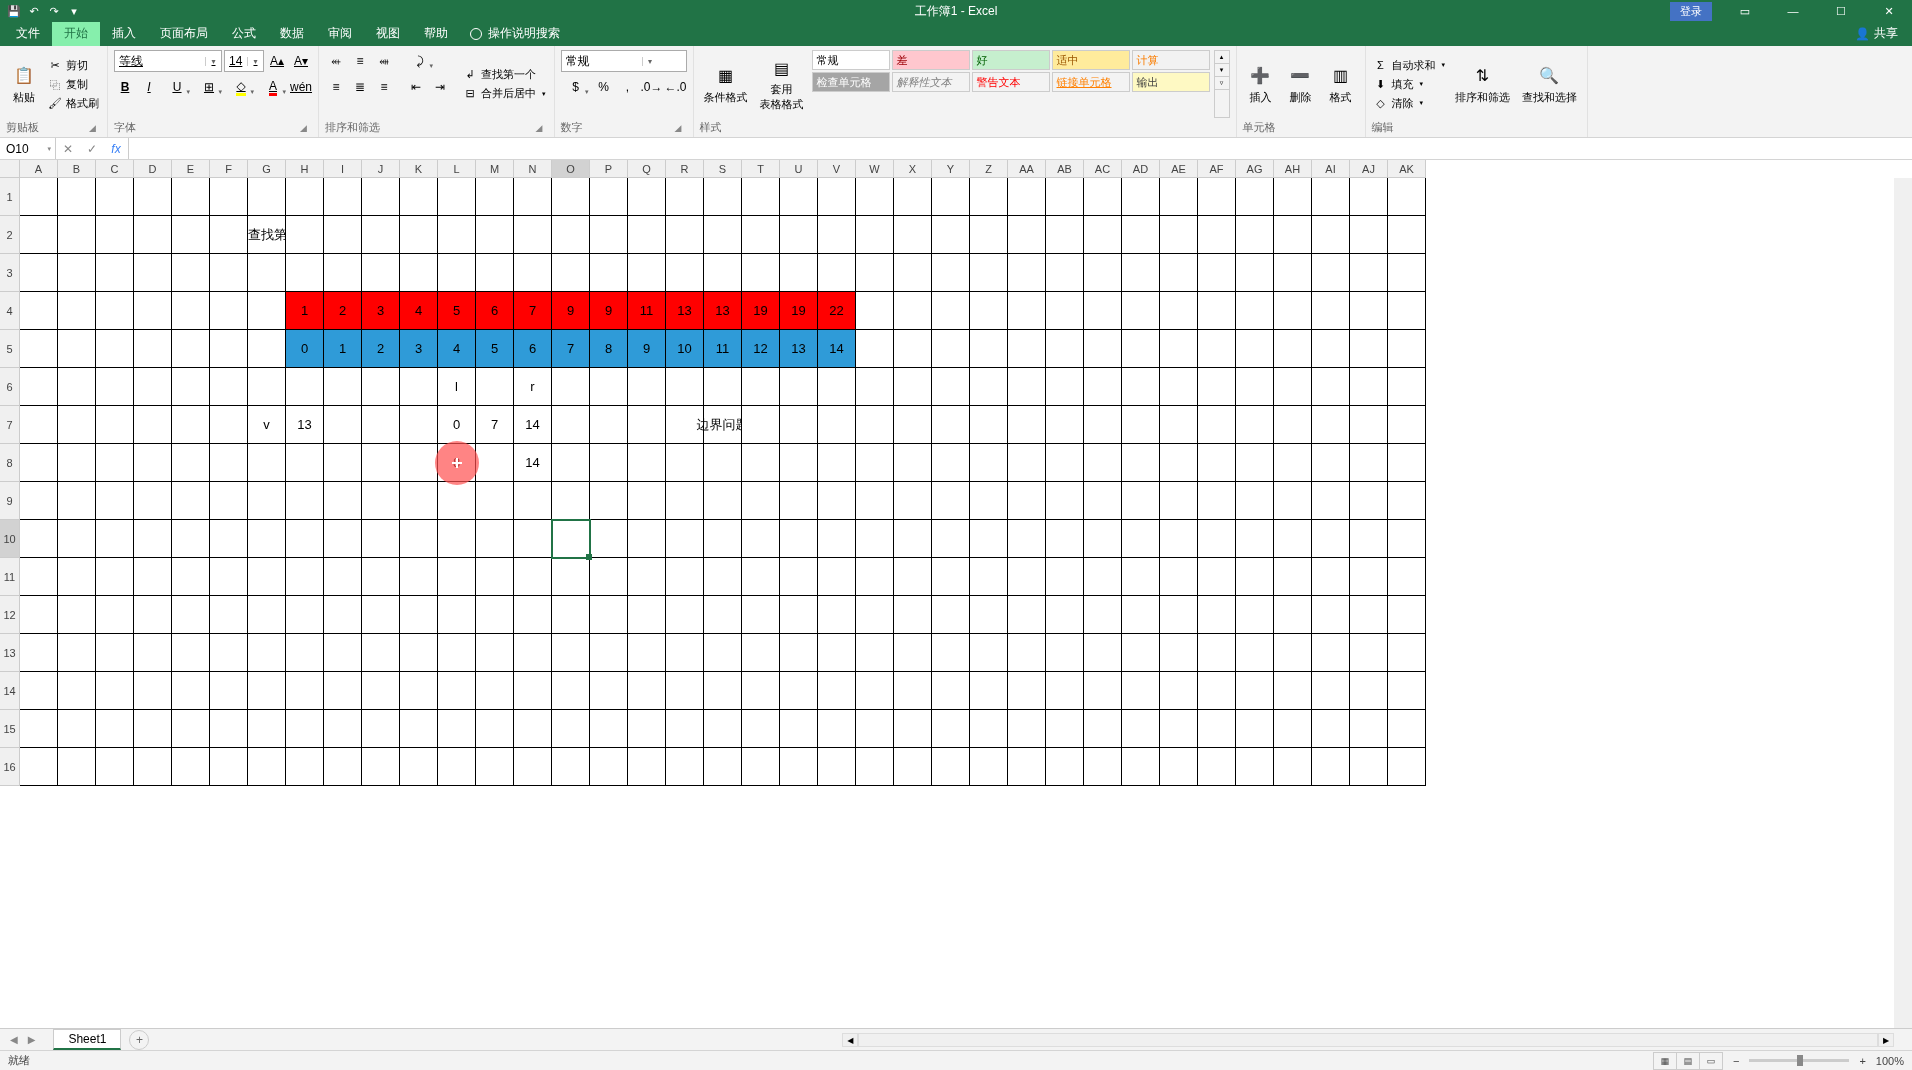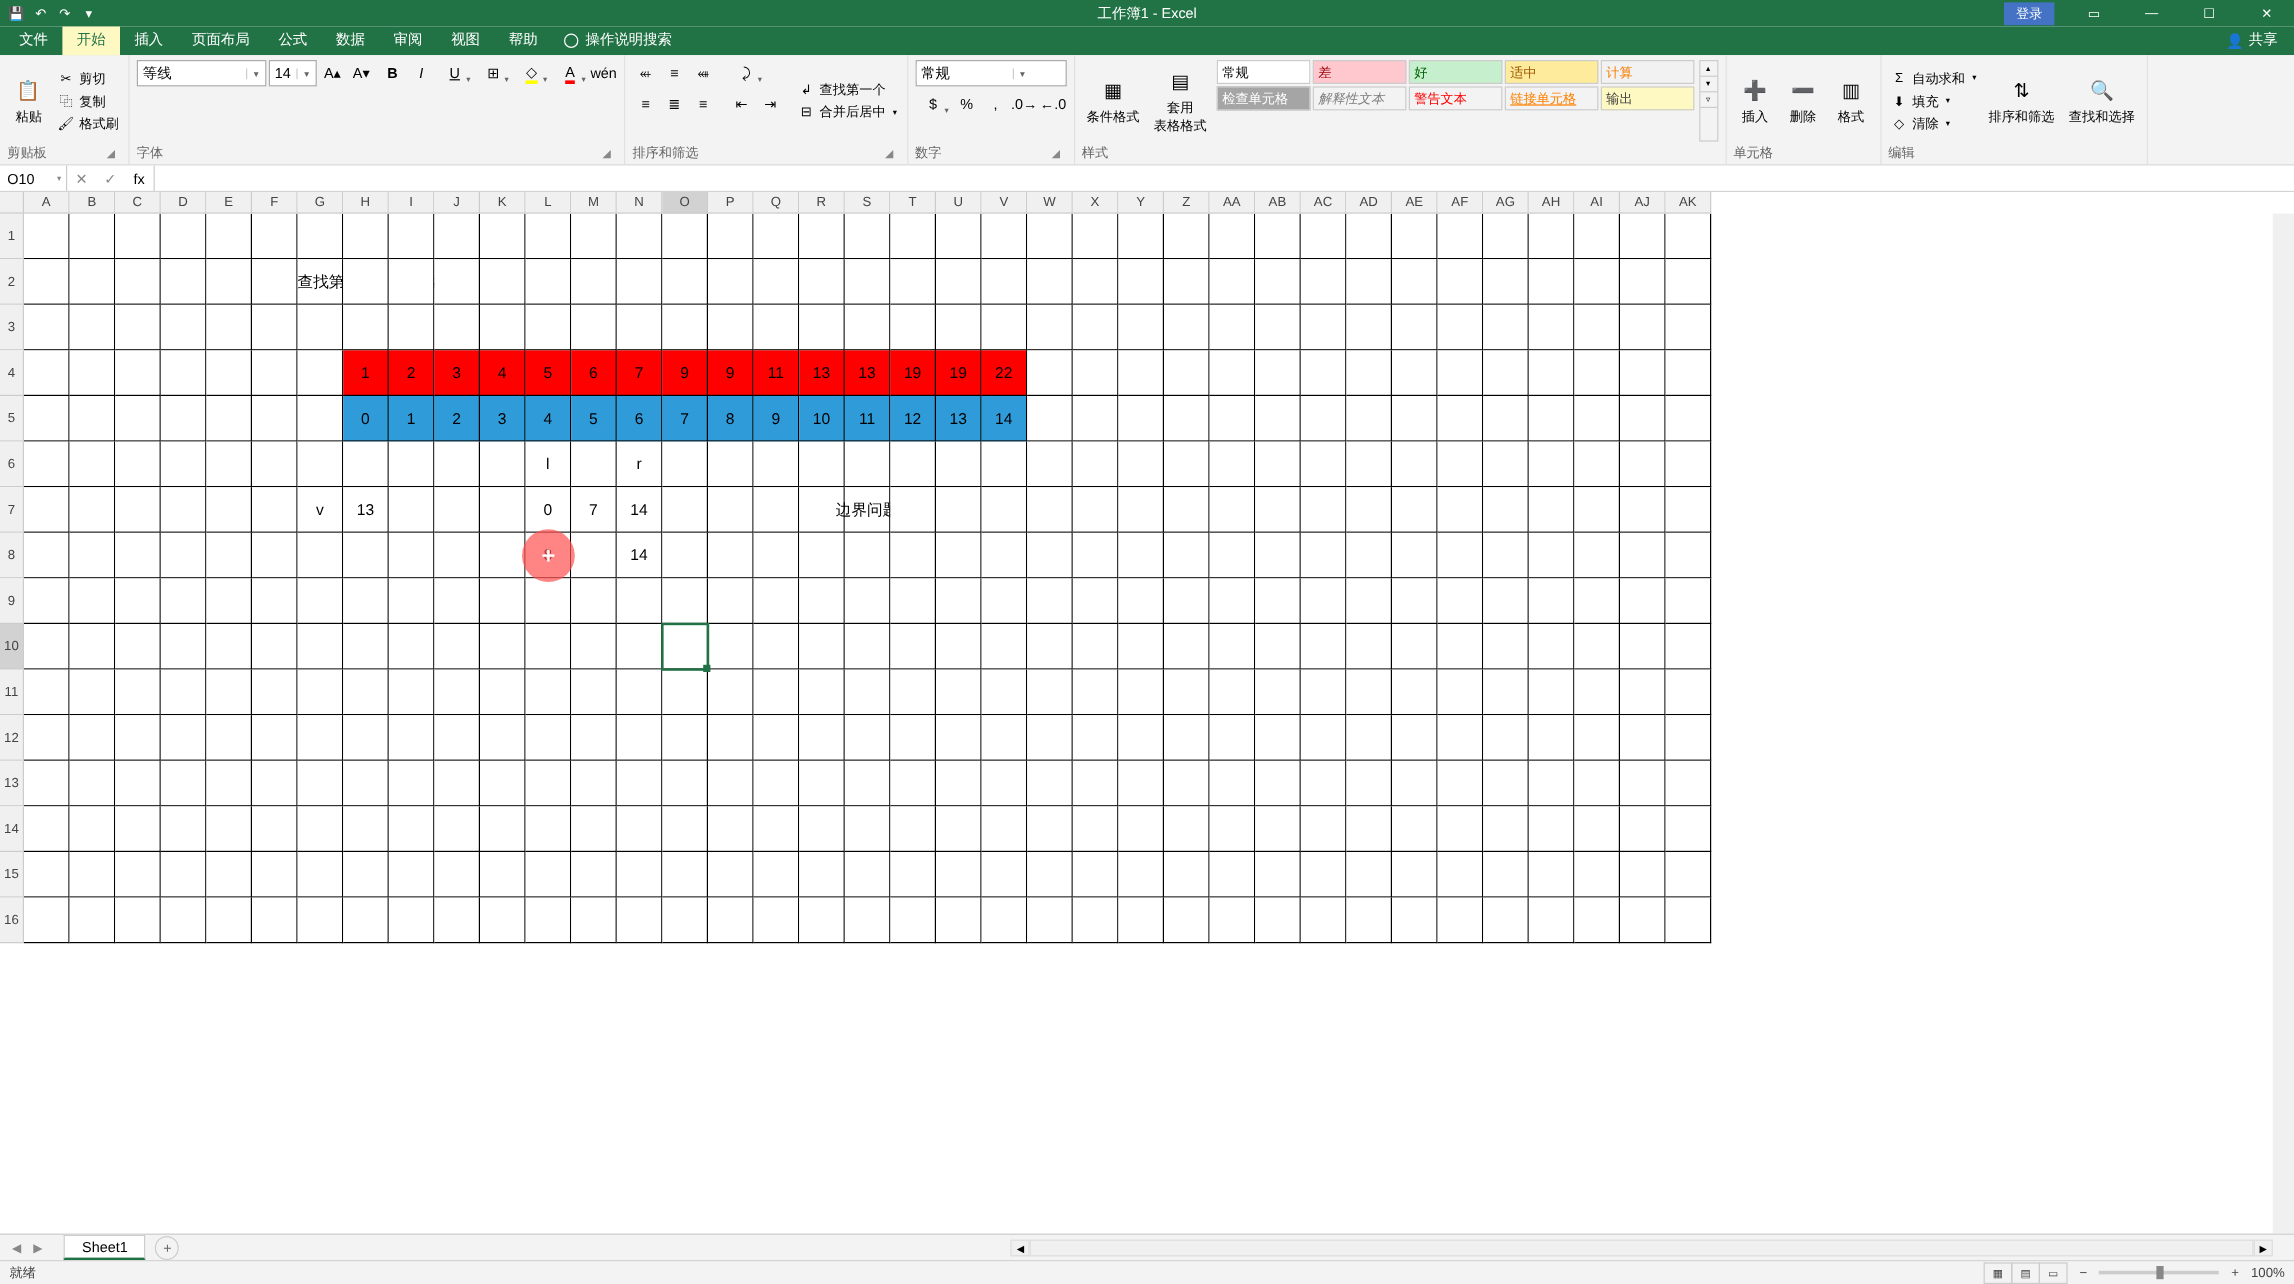--- a/index.html
+++ b/index.html
@@ -10,21 +10,21 @@
 .titlebar .qat { display: flex; align-items: center; gap: 4px; padding: 0 6px; }
 .titlebar .qat .ic { width: 16px; height: 16px; display: flex; align-items: center; justify-content: center; font-size: 11px; }
 .titlebar .title { position: absolute; left: 50%; transform: translateX(-50%); font-size: 12px; }
 .titlebar .right { margin-left: auto; display: flex; align-items: center; gap: 2px; }
 .titlebar .login { background: #4472c4; padding: 2px 10px; font-size: 11px; margin-right: 8px; }
 .titlebar .winbtn { width: 46px; height: 22px; display: flex; align-items: center; justify-content: center; font-size: 11px; }
 
 
 .ribbon-tabs { background: #217346; height: 24px; display: flex; align-items: flex-end; padding: 0 4px; color: #fff; }
 .ribbon-tabs .tab { padding: 4px 12px; font-size: 12px; cursor: pointer; }
-.ribbon-tabs .tab.active { background: #fef9c3; color: #217346; }
+.ribbon-tabs .tab.active { background: #86efac; color: #217346; }
 .ribbon-tabs .tell { display: flex; align-items: center; gap: 6px; padding: 4px 10px; }
 .ribbon-tabs .bulb { width: 12px; height: 12px; border: 1.5px solid #fff; border-radius: 50%; position: relative; }
 .ribbon-tabs .share { margin-left: auto; padding: 4px 10px; display: flex; align-items: center; gap: 4px; }
 
 
 .ribbon { background: #f3f3f3; border-bottom: 1px solid #d4d4d4; height: 92px; display: flex; }
 .group { border-right: 1px solid #e1e1e1; padding: 4px 6px 2px; display: flex; flex-direction: column; justify-content: space-between; }
 .group-label { text-align: left; font-size: 11px; color: #666; padding-top: 2px; position: relative; }
 .group-label .launcher { position: absolute; right: 0; bottom: 0; width: 12px; height: 12px; font-size: 9px; color: #888; }
 .group-body { flex: 1; display: flex; gap: 4px; }
@@ -58,21 +58,21 @@
 .style-output { background: #fef9c3; color: #3f3f3f; }
 .gallery-ctrl { display: flex; flex-direction: column; border: 1px solid #ccc; }
 .gallery-ctrl div { width: 14px; height: 13px; display: flex; align-items: center; justify-content: center; font-size: 7px; border-bottom: 1px solid #ccc; }
 
 
 .formula-bar { height: 22px; display: flex; align-items: stretch; border-bottom: 1px solid #d4d4d4; background: #fff; }
 .name-box { width: 56px; border-right: 1px solid #ccc; display: flex; align-items: center; padding: 0 6px; font-size: 12px; position: relative; }
 .name-box::after { content: "▾"; font-size: 7px; position: absolute; right: 4px; color: #888; }
 .fx-btns { display: flex; align-items: center; border-right: 1px solid #ccc; }
 .fx-btns div { width: 24px; display: flex; align-items: center; justify-content: center; color: #888; font-size: 12px; }
-.fx-btns .fx { color: #000000; }
+.fx-btns .fx { font-style: italic; color: #3b82f6; }
 .formula-input { flex: 1; padding: 0 6px; display: flex; align-items: center; }
 
 
 .grid-wrap { position: relative; height: calc(100vh - 22px - 24px - 92px - 22px - 22px - 20px); overflow: hidden; }
 .corner { position: absolute; left: 0; top: 0; width: 20px; height: 18px; background: #f0f0f0; border-right: 1px solid #ccc; border-bottom: 1px solid #ccc; z-index: 3; }
 .col-headers { position: absolute; left: 20px; top: 0; right: 18px; height: 18px; display: flex; z-index: 2; }
 .col-h { background: #f0f0f0; border-right: 1px solid #ccc; border-bottom: 1px solid #ccc; font-size: 11px; color: #444; display: flex; align-items: center; justify-content: center; width: 38px; flex-shrink: 0; }
 .col-h.sel { background: #d2d2d2; }
 .row-headers { position: absolute; left: 0; top: 18px; bottom: 0; width: 20px; z-index: 2; }
 .row-h { background: #f0f0f0; border-right: 1px solid #ccc; border-bottom: 1px solid #ccc; font-size: 11px; color: #444; display: flex; align-items: center; justify-content: center; height: 38px; }
@@ -172,21 +172,21 @@
         <div class="mini">
             <div class="micon">🖌</div>
             <span>格式刷</span>
           </div>
       </div>
     </div>
     <div class="group-label"><span>剪贴板</span><span class="launcher">◢</span></div>
   </div>
 
   <div class="group">
-    <div class="group-body" style="gap:4px;">
+    <div class="group-body" style="flex-direction:column; gap:4px;text-decoration:underline;">
       <div class="row">
         <div class="combo">
             <input style="width: 90px;" value="等线">
             <div class="caret">▾</div>
           </div>
         <div class="combo">
             <input style="width: 22px;" value="14">
             <div class="caret">▾</div>
           </div>
         <div class="btn-sm">A▴</div>

